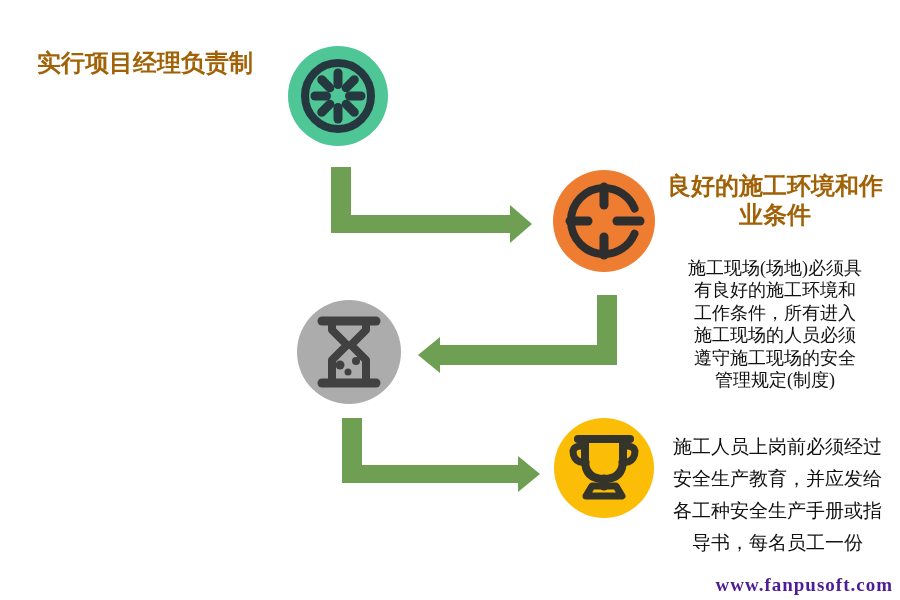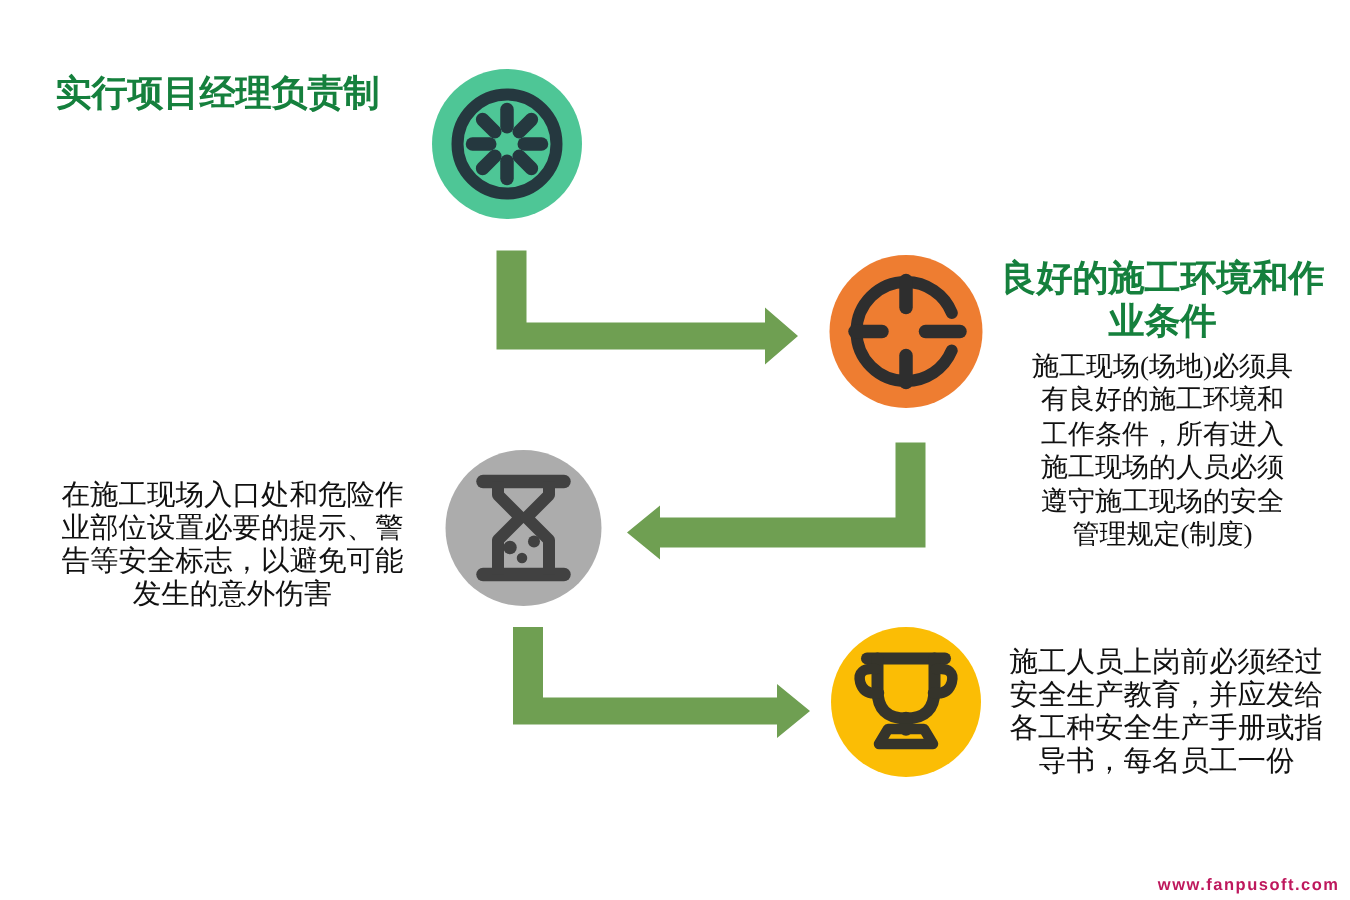--- a/index.html
+++ b/index.html
@@ -27,74 +27,74 @@
   .circle-4{left:554px;top:418px;width:100px;height:100px;background:#FBBD05;}
   .text-block{
     position:absolute;
     text-align:center;
     color:#111;
   }
   .tb-title{
     font-size:24px;
     font-weight:bold;
     line-height:29px;
-    color:#15803d;
+    color:#a16207;
     margin:0 auto;
   }
   .tb-body{
     margin:6px auto 0;
     font-size:19px;
     line-height:21.5px;
   }
   .tb1{left:0;top:48px;width:290px;}
   .tb1 .tb-body{
     width:262px;
     font-weight:600;
     font-family:"Liberation Sans","DejaVu Sans",sans-serif;
     margin-top:9px;
   }
   .tb2{left:655px;top:147px;width:240px;}
   .tb2 .tb-title{width:228px;margin-top:24px;}
   .tb2 .tb-body{
     width:176px;font-size:18px;line-height:22.4px;
     font-family:"Liberation Serif","DejaVu Serif",serif;
-    font-weight:normal;margin-top:4px;
+    font-weight:normal;margin-top:28px;
   }
   .tb3{left:25px;top:310px;width:260px;}
   .tb3 .tb-body{
     width:232px;line-height:22px;
     font-family:"Liberation Serif","DejaVu Serif",serif;
     font-weight:normal;margin-top:10px;
   }
   .tb4{left:660px;top:423px;width:235px;}
   .tb4 .tb-body{
-    width:212px;line-height:22px;
+    width:212px;line-height:32px;
     font-family:"Liberation Serif","DejaVu Serif",serif;
     font-weight:normal;margin-top:8px;
   }
   .logo{
     position:absolute;
     right:7px;bottom:4px;
     text-align:center;
   }
   .logo-row{
     display:flex;align-items:center;justify-content:flex-end;
   }
   .brand-name{
     font-size:26px;
     font-weight:bold;
     color:#99A2AE;
     letter-spacing:2px;
     line-height:30px;
   }
   .brand-url{
-    font-family:Liberation Sans, sans-serif;
-    font-size:11px;
+    font-family:Liberation Serif, serif;
+    font-size:19px;
     font-weight:bold;
-    color:#be185d;
+    color:#4c1d95;
     letter-spacing:1px;
     margin-top:0px;
   }
 </style>
 </head>
 <body>
 
 <div class="canvas">
 
   <svg class="arrow-layer" width="900" height="600" viewBox="0 0 900 600">
@@ -138,21 +138,20 @@
       </g>
     </svg>
   </div>
 
   <div class="text-block tb2">
     <div class="tb-title">良好的施工环境和作业条件</div>
     <div class="tb-body">施工现场(场地)必须具有良好的施工环境和工作条件，所有进入施工现场的人员必须遵守施工现场的安全管理规定(制度)</div>
   </div>
 
   <div class="text-block tb3">
-    <div class="tb-body">在施工现场入口处和危险作业部位设置必要的提示、警告等安全标志，以避免可能发生的意外伤害</div>
   </div>
 
   <div class="step-circle circle-3">
     <svg width="104" height="104" viewBox="-52 -52 104 104">
       <g stroke="#414141" fill="none">
         <line x1="-27" y1="-31" x2="27" y2="-31" stroke-width="9" stroke-linecap="round"></line>
         <line x1="-27" y1="31" x2="27" y2="31" stroke-width="9" stroke-linecap="round"></line>
         <path d="M-17,-31 L-17,-22 L-2,-7 L-17,8 L-17,31" stroke-width="8" stroke-linejoin="round"></path>
         <path d="M17,-31 L17,-22 L2,-7 L17,8 L17,31" stroke-width="8" stroke-linejoin="round"></path>
       </g>

